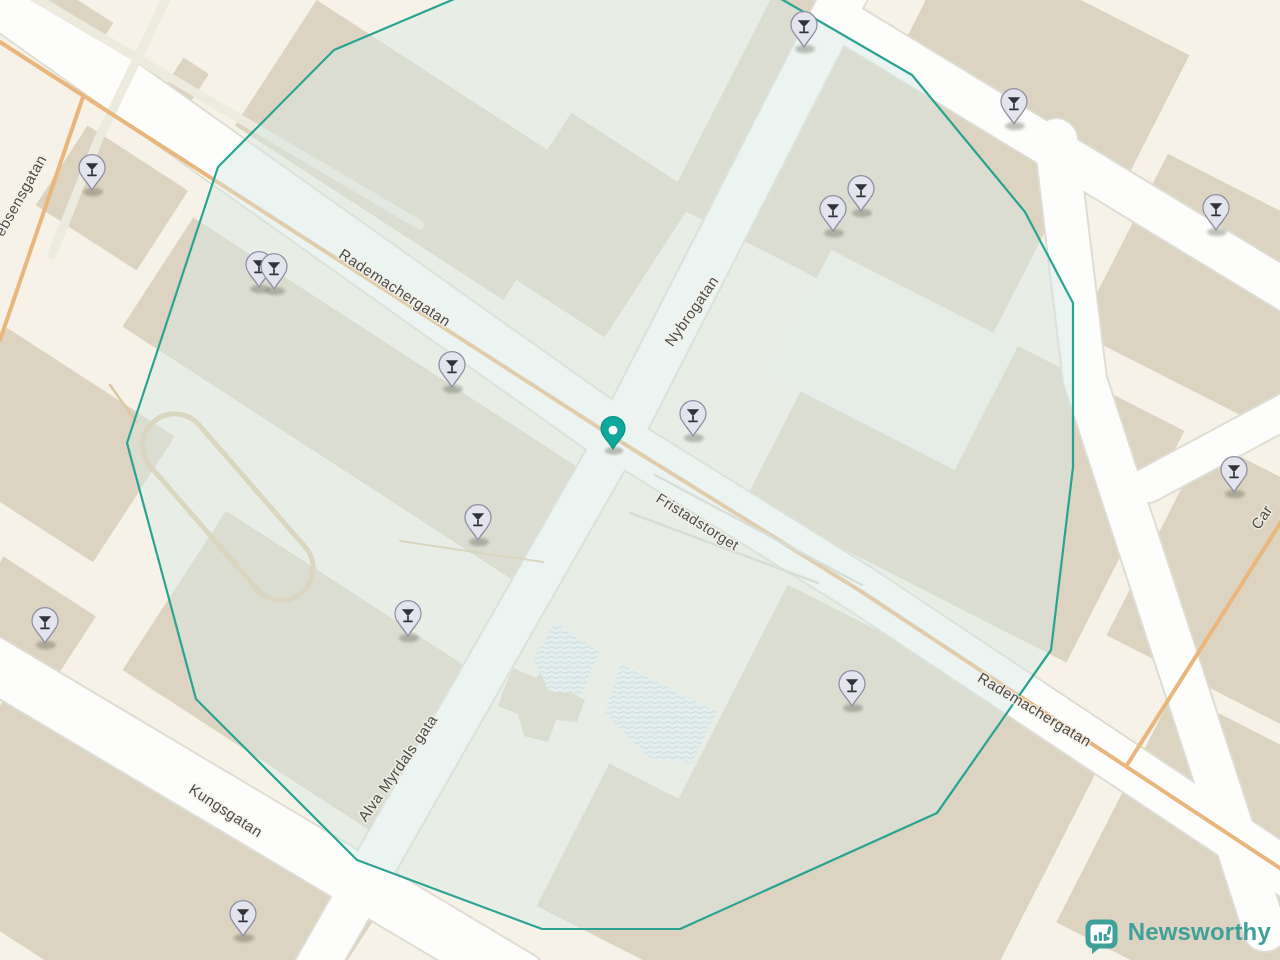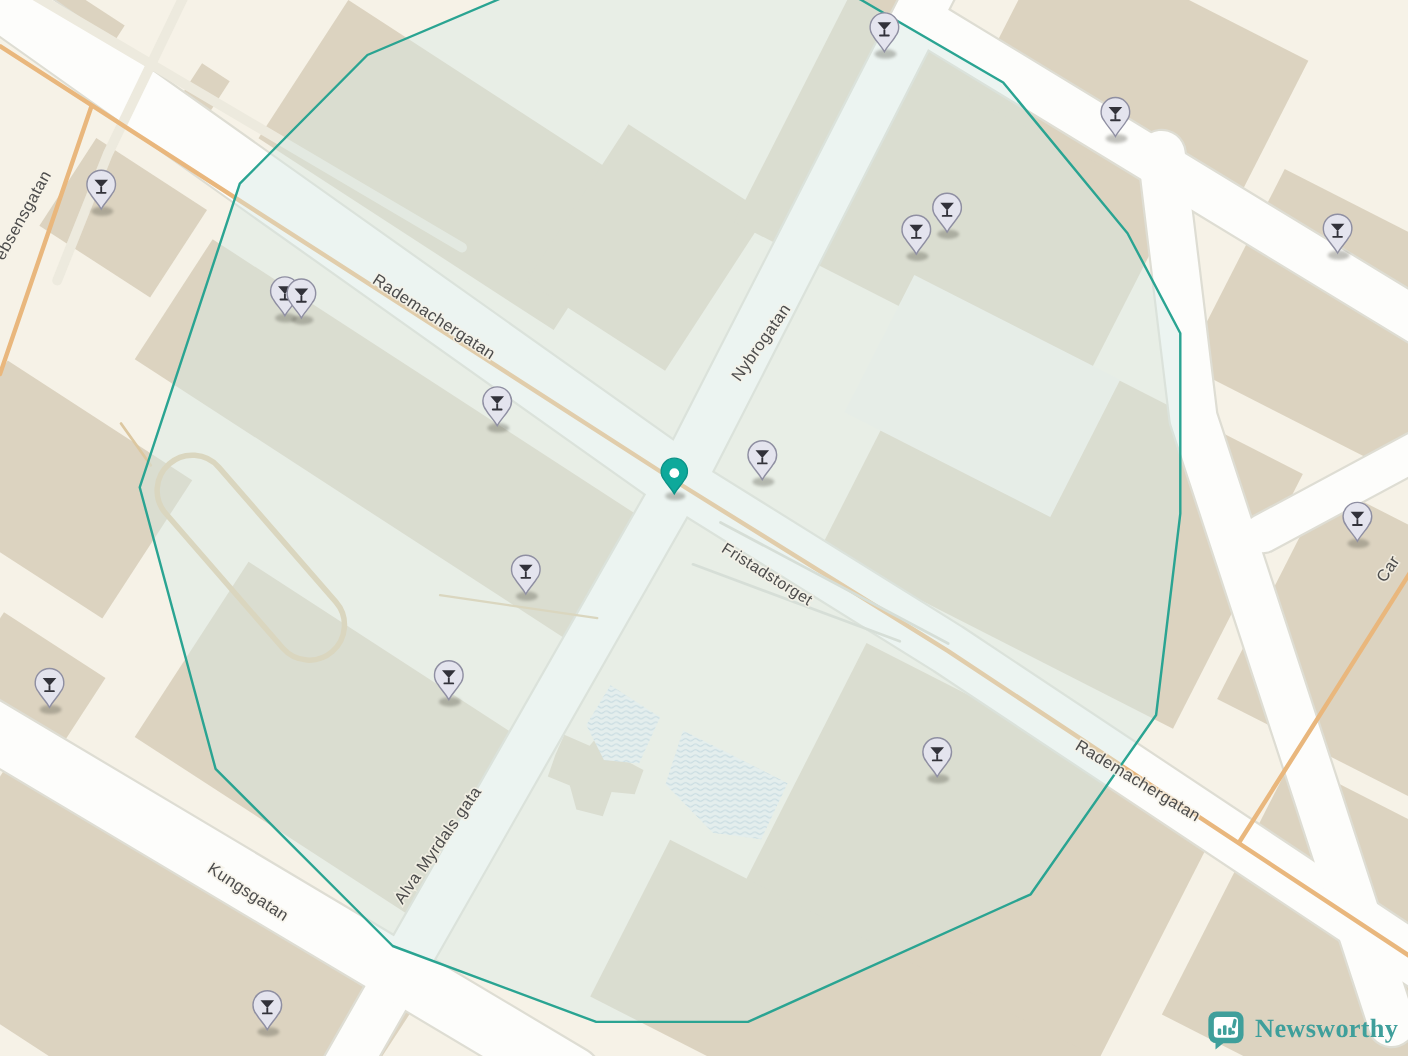--- a/index.html
+++ b/index.html
@@ -1,19 +1,19 @@
 <!DOCTYPE html>
 <html><head>
 <meta charset="utf-8">
 <style>
   html,body{margin:0;padding:0;background:#f6f2e7;}
   #stage{position:relative;width:1280px;height:960px;overflow:hidden;
          font-family:"Liberation Sans",sans-serif;}
   #map{position:absolute;inset:0;display:block;}
-  #brand{position:absolute;right:9px;bottom:5px;display:flex;align-items:center;gap:9px;font-family:Liberation Serif, serif;}
+  #brand{position:absolute;right:9px;bottom:5px;display:flex;align-items:flex-start;gap:9px;}
   #brand-label{font-size:24px;font-weight:700;letter-spacing:.2px;}
   svg text{letter-spacing:.4px;}
 </style>
 </head>
 <body>
 
 <div id="stage">
   <svg id="map" viewBox="0 0 1280 960" width="1280" height="960" xmlns="http://www.w3.org/2000/svg">
     <defs>
       <pattern id="waves" width="9" height="5" patternUnits="userSpaceOnUse">

